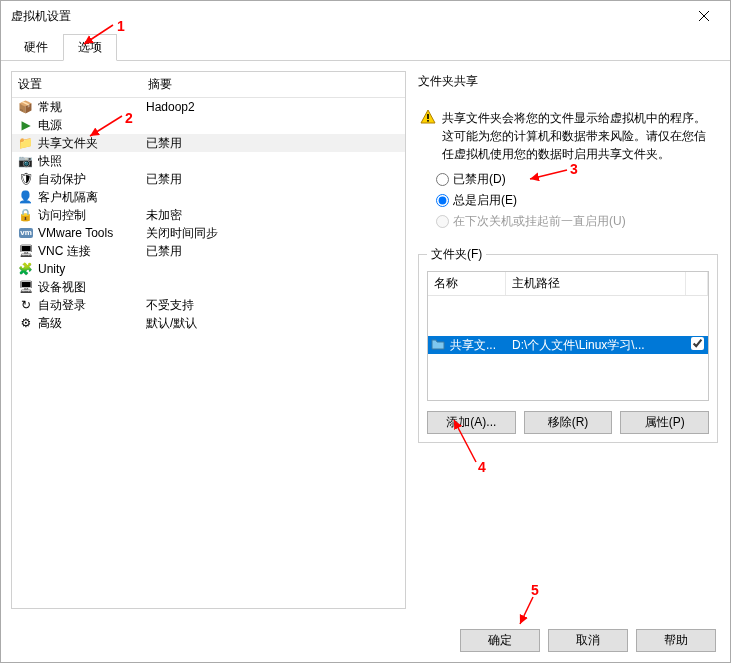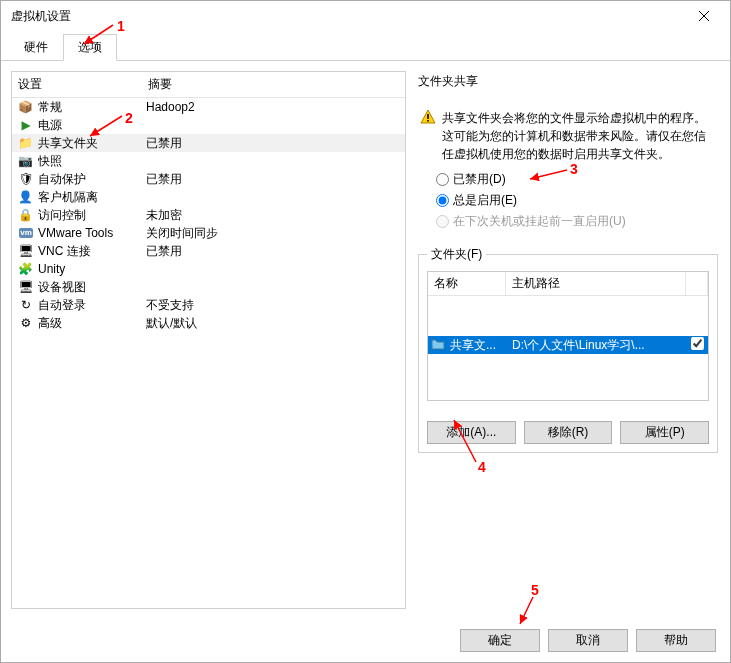--- a/index.html
+++ b/index.html
@@ -34,21 +34,21 @@
 .folder-list { border: 1px solid #c8c8c8; height: 130px; }
 .folder-head { display: flex; border-bottom: 1px solid #e4e4e4; background: #fff; }
 .folder-head .fc { padding: 3px 6px; border-right: 1px solid #e8e8e8; }
 .fc1 { width: 78px; } .fc2 { flex: 1; } .fc3 { width: 22px; }
 .folder-row { display: flex; align-items: center; background: #0078d7; color: #fff; height: 18px; margin-top: 40px; }
 .folder-row .fic { width: 16px; margin: 0 3px; }
 .folder-row .fn { width: 56px; overflow: hidden; white-space: nowrap; }
 .folder-row .fp { flex: 1; overflow: hidden; white-space: nowrap; padding-left: 6px; }
 .folder-row .fck { width: 22px; text-align: center; }
 .folder-row input[type=checkbox] { accent-color: #fff; }
-.btn-row { display: flex; gap: 8px; margin-top: 20px; }
+.btn-row { display: flex; gap: 8px; margin-top: 10px; }
 .btn { flex: 1; height: 23px; border: 1px solid #adadad; background: #e1e1e1; cursor: pointer; font-size: 12px; font-family: inherit; }
 .bottom-bar { display: flex; justify-content: flex-end; gap: 8px; padding: 10px 14px; }
 .bottom-bar .btn { flex: 0 0 80px; }
 .arrow { position: absolute; pointer-events: none; }
 .num { position: absolute; color: #f00; font-size: 14px; font-weight: bold; pointer-events: none; }
 input[type=radio] { margin: 0; }
 </style>
 </head>
 <body>
 

